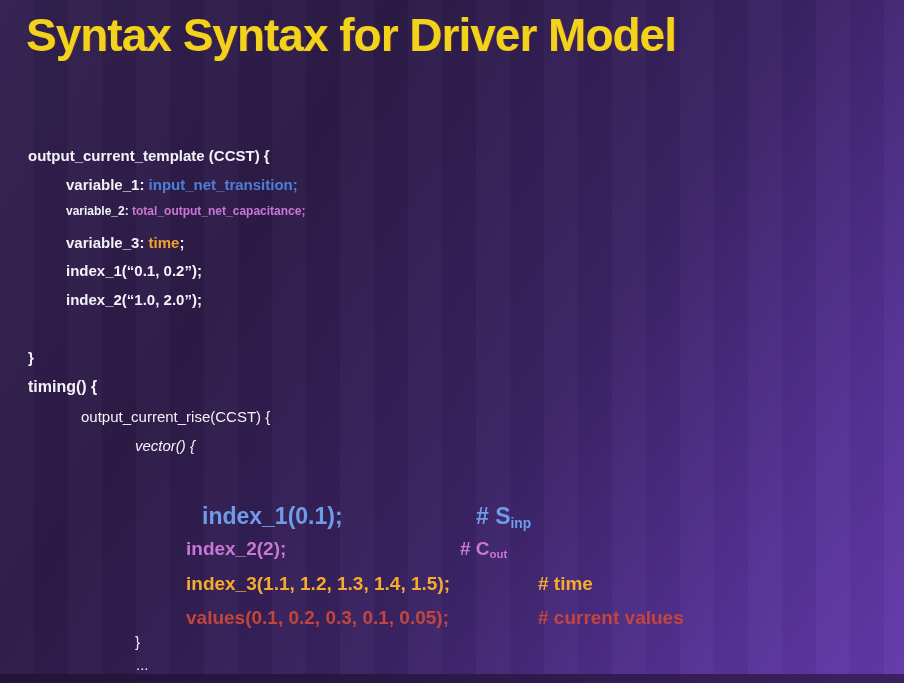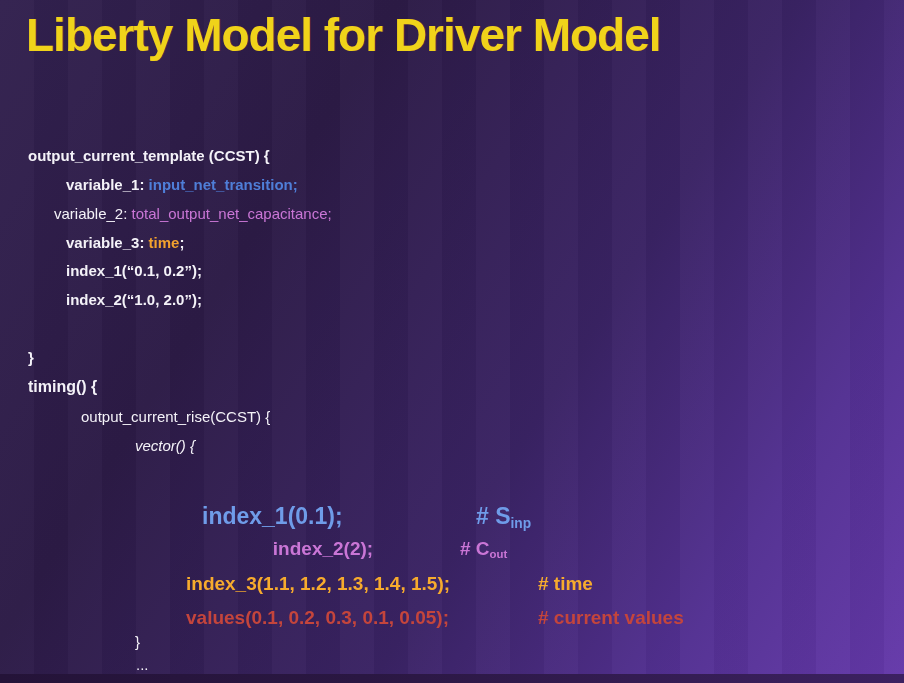--- a/index.html
+++ b/index.html
@@ -50,35 +50,35 @@
     position: absolute;
     left: 0; bottom: 0;
     width: 904px; height: 9px;
     background: linear-gradient(90deg, #241338 0%, #2a1742 40%, #3c2161 100%);
   }
 </style>
 </head>
 <body>
 
 <div class="slide">
-  <div class="page-title">Liberty Model for Driver Model</div>
+  <div class="page-title">Syntax Syntax for Driver Model</div>
 
   <div class="code-block">
       <div class="code-line" style="left: 28px; top: 147px; font-size: 15px; font-weight: 700;"><span style="color: rgb(244, 242, 248);">output_current_template (CCST) {</span></div>
       <div class="code-line" style="left: 66px; top: 176px; font-size: 15px; font-weight: 700;"><span style="color: rgb(244, 242, 248);">variable_1: </span><span style="color: rgb(79, 126, 216);">input_net_transition;</span></div>
-      <div class="code-line" style="left: 54px; top: 205px; font-size: 15px; font-weight: 400;"><span style="color: rgb(244, 242, 248);">variable_2: </span><span style="color: rgb(202, 118, 214);">total_output_net_capacitance;</span></div>
+      <div class="code-line" style="left: 66px; top: 205px; font-size: 12px; font-weight: 700;"><span style="color: rgb(244, 242, 248);">variable_2: </span><span style="color: rgb(202, 118, 214);">total_output_net_capacitance;</span></div>
       <div class="code-line" style="left: 66px; top: 234px; font-size: 15px; font-weight: 700;"><span style="color: rgb(244, 242, 248);">variable_3: </span><span style="color: rgb(242, 161, 46);">time</span><span style="color: rgb(244, 242, 248);">;</span></div>
       <div class="code-line" style="left: 66px; top: 262px; font-size: 15px; font-weight: 700; text-align: right;"><span style="color: rgb(244, 242, 248);">index_1(“0.1, 0.2”);</span></div>
       <div class="code-line" style="left: 66px; top: 291px; font-size: 15px; font-weight: 700;"><span style="color: rgb(244, 242, 248);">index_2(“1.0, 2.0”);</span></div>
       <div class="code-line" style="left: 28px; top: 349px; font-size: 15px; font-weight: 700;"><span style="color: rgb(244, 242, 248);">}</span></div>
       <div class="code-line" style="left: 28px; top: 378px; font-size: 16px; font-weight: 700;"><span style="color: rgb(244, 242, 248);">timing() {</span></div>
       <div class="code-line" style="left: 81px; top: 408px; font-size: 15px; font-weight: 400;"><span style="color: rgb(244, 242, 248);">output_current_rise(CCST) {</span></div>
       <div class="code-line" style="left: 135px; top: 437px; font-size: 15px; font-weight: 400; font-style: italic;"><span style="color: rgb(244, 242, 248);">vector() {</span></div>
       <div class="code-line" style="left: 202px; top: 503px; font-size: 23px; font-weight: 700;"><span style="color: rgb(111, 156, 233); display: inline-block; min-width: 274px;">index_1(0.1);</span><span style="color: rgb(111, 156, 233);"># S</span><sub style="color: rgb(111, 156, 233);">inp</sub></div>
-      <div class="code-line" style="left: 186px; top: 538px; font-size: 19px; font-weight: 700; text-align: center;"><span style="color: rgb(202, 118, 214); display: inline-block; min-width: 274px;">index_2(2);</span><span style="color: rgb(202, 118, 214);"># C</span><sub style="color: rgb(202, 118, 214);">out</sub></div>
+      <div class="code-line" style="left: 186px; top: 538px; font-size: 19px; font-weight: 700;"><span style="color: rgb(202, 118, 214); display: inline-block; min-width: 274px;">index_2(2);</span><span style="color: rgb(202, 118, 214);"># C</span><sub style="color: rgb(202, 118, 214);">out</sub></div>
       <div class="code-line" style="left: 186px; top: 573px; font-size: 19px; font-weight: 700;"><span style="color: rgb(247, 171, 45); display: inline-block; min-width: 352px;">index_3(1.1, 1.2, 1.3, 1.4, 1.5);</span><span style="color: rgb(247, 171, 45);"># time</span></div>
       <div class="code-line" style="left: 186px; top: 607px; font-size: 19px; font-weight: 700;"><span style="color: rgb(196, 69, 60); display: inline-block; min-width: 352px;">values(0.1, 0.2, 0.3, 0.1, 0.05);</span><span style="color: rgb(196, 69, 60);"># current values</span></div>
       <div class="code-line" style="left: 135px; top: 633px; font-size: 15px; font-weight: 400;"><span style="color: rgb(244, 242, 248);">}</span></div>
       <div class="code-line" style="left: 136px; top: 656px; font-size: 15px; font-weight: 400;"><span style="color: rgb(244, 242, 248);">...</span></div>
     </div>
 
   <div class="bottom-edge-bar"></div>
 </div>
 
 </body></html>

